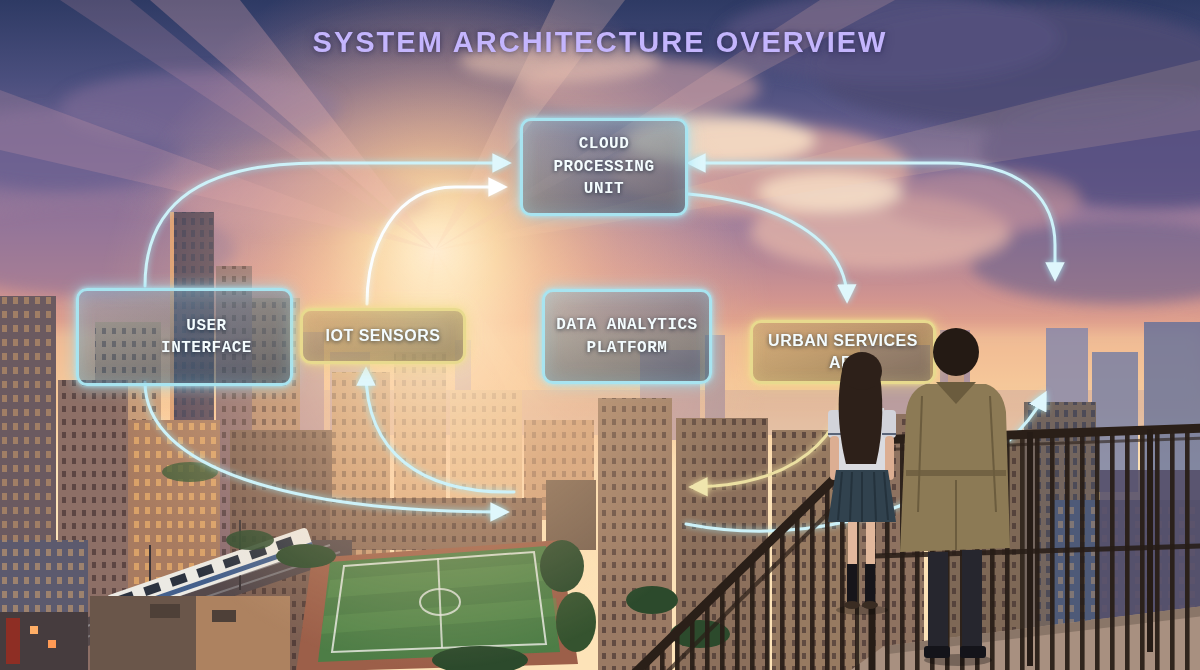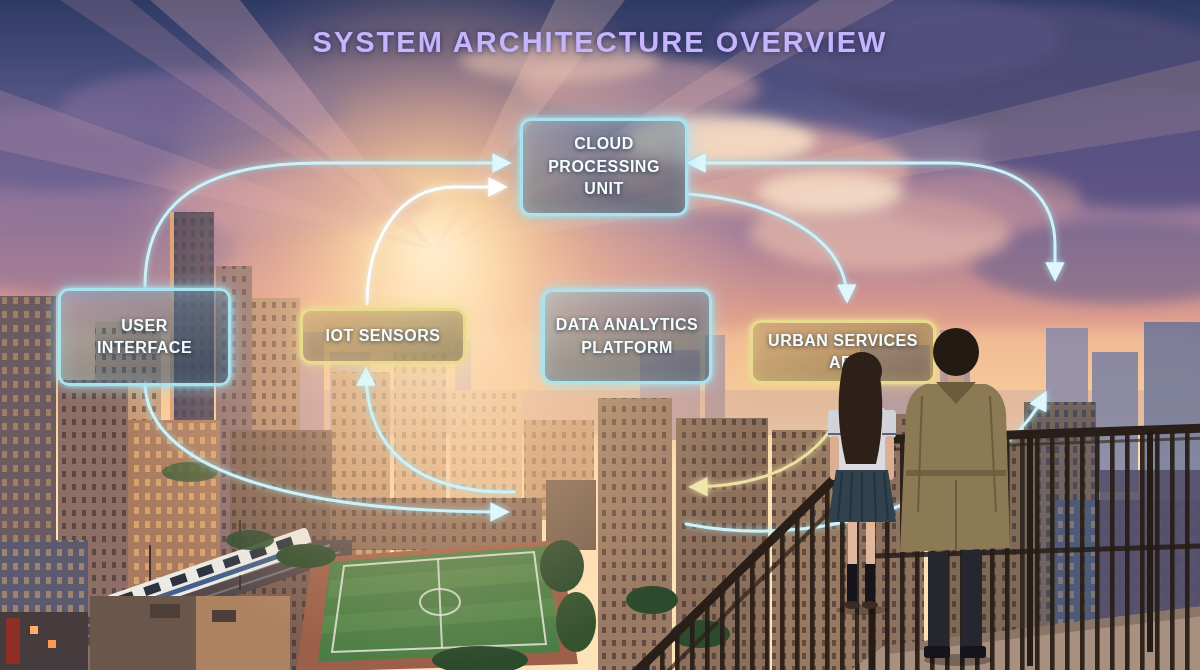--- a/index.html
+++ b/index.html
@@ -17,20 +17,21 @@
   .node{
     position:absolute;display:flex;align-items:center;justify-content:center;
     text-align:center;border-radius:11px;font-weight:bold;color:#f4fcfe;
     font-size:16px;letter-spacing:.5px;line-height:1.4;white-space:pre-line;
     text-shadow:0 1px 4px rgba(8,24,42,.7);z-index:20;
   }
   .node.cyan{
     border:3px solid #a8e4f0;
     background:linear-gradient(160deg,rgba(125,168,198,.40),rgba(32,58,84,.58));
     box-shadow:0 0 16px rgba(150,225,245,.8),0 0 4px rgba(190,240,252,.9),inset 0 0 18px rgba(160,228,246,.32);
+    font-family:Liberation Mono, monospace;
   }
   .node.gold{
     border:3px solid #e8da8e;
     background:linear-gradient(160deg,rgba(178,158,88,.38),rgba(82,70,34,.52));
     box-shadow:0 0 16px rgba(236,216,130,.75),0 0 4px rgba(245,232,160,.9),inset 0 0 14px rgba(238,222,142,.3);
   }
   #bg{z-index:1}#edges{z-index:10}#fg{z-index:30}
 </style>
 </head>
 <body>
@@ -269,21 +270,21 @@
       <path d="M 848 366 C 850 438 792 486 694 487" stroke="#ece0a2" filter="url(#glowY)" marker-end="url(#arrY)"></path>
       <path d="M 686 524 C 850 556 1004 474 1044 396" stroke="#cdf2f9" filter="url(#glowC)" marker-end="url(#arrC)"></path>
     </g>
   </svg>
 
   <div class="node cyan" style="left:520px;top:118px;width:162px;height:92px;">
     <span>CLOUD
 PROCESSING
 UNIT</span>
   </div>
-  <div class="node cyan" style="left:58px;top:288px;width:167px;height:92px;">
+  <div class="node cyan" style="left:76px;top:288px;width:167px;height:92px;padding-left:44px;">
     <span>USER
 INTERFACE</span>
   </div>
   <div class="node gold" style="left:300px;top:308px;width:160px;height:50px;">
     <span>IOT SENSORS</span>
   </div>
   <div class="node cyan" style="left:542px;top:289px;width:164px;height:89px;">
     <span>DATA ANALYTICS
 PLATFORM</span>
   </div>

